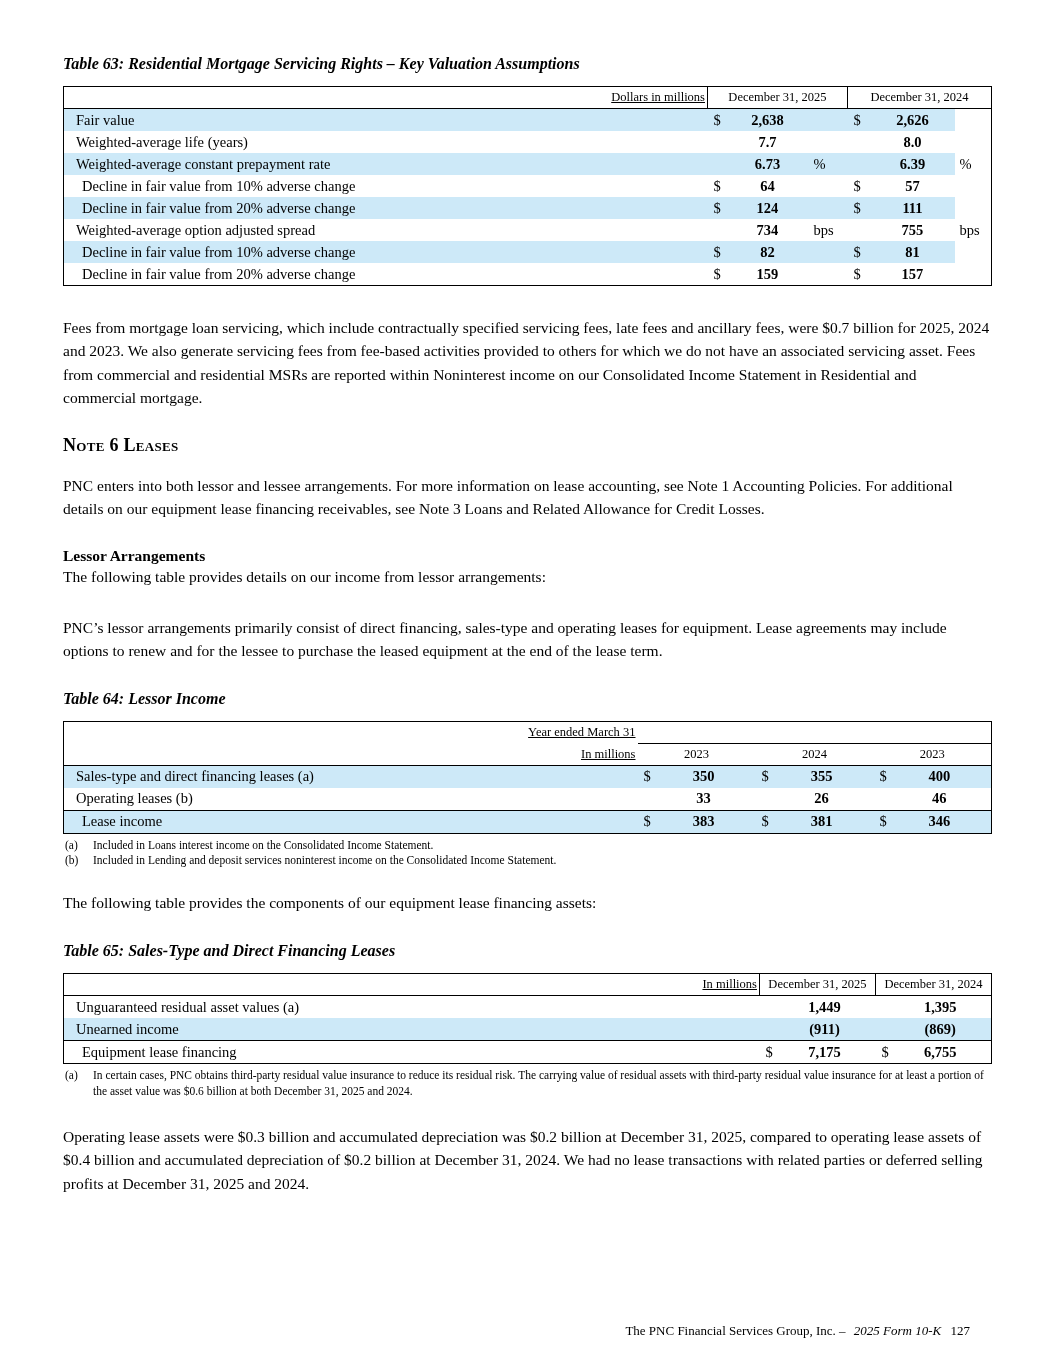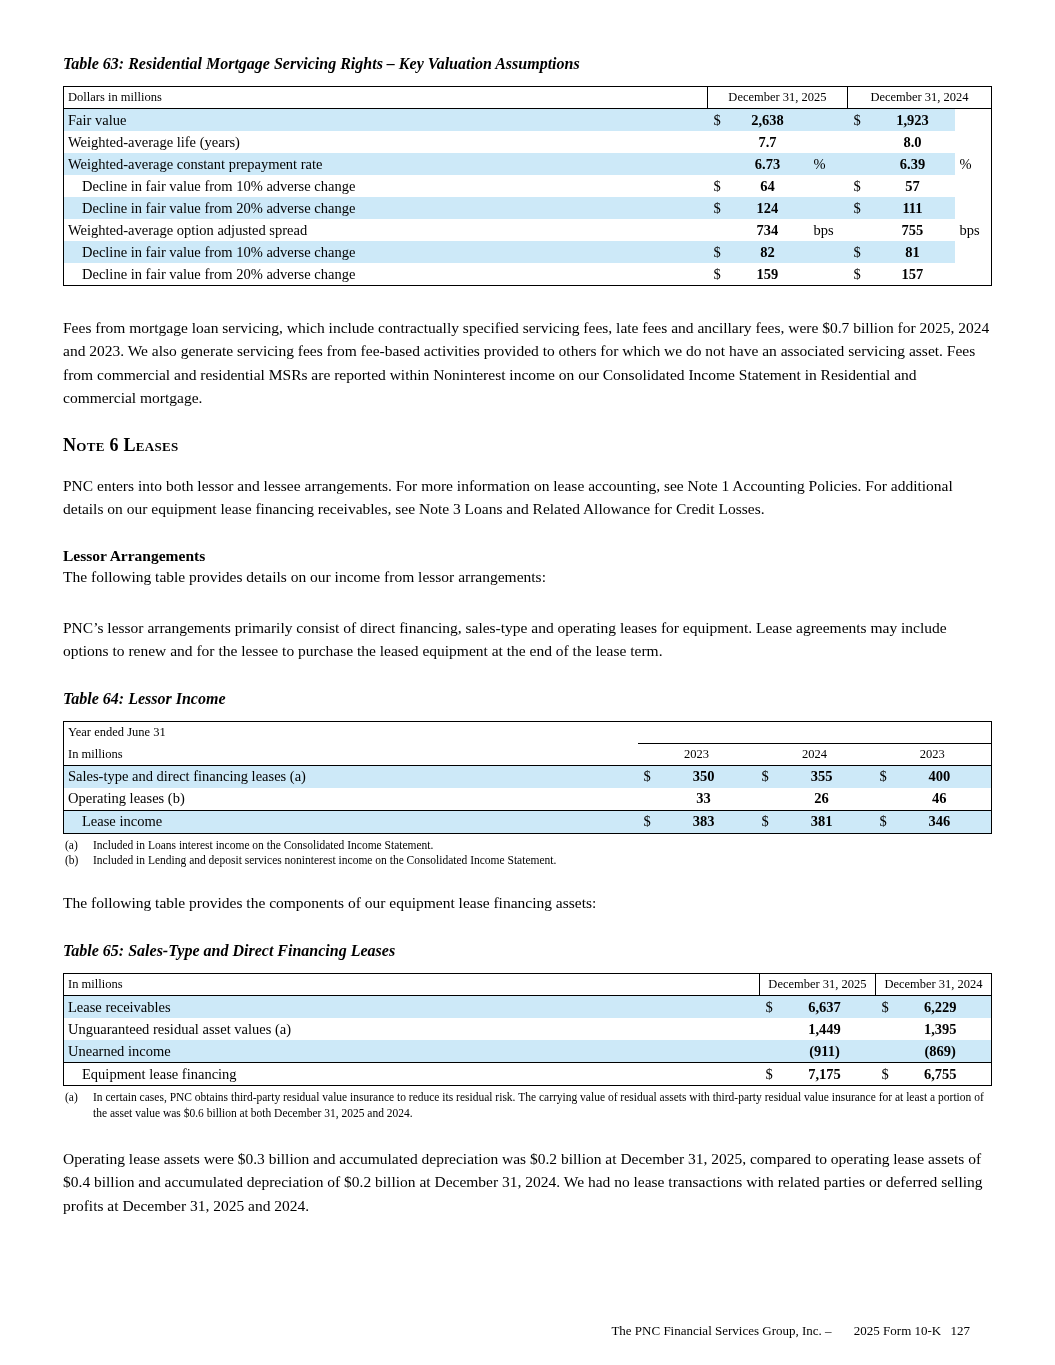--- a/index.html
+++ b/index.html
@@ -16,27 +16,27 @@
   p.body-text { font-size:15.5px; line-height:1.5; }
 
   
   table.fin {
     width:100%; border-collapse:collapse; table-layout:fixed;
     border:1px solid #000; font-size:14.5px;
   }
   table.fin th {
     font-weight:normal; font-size:12.5px; padding:3px 2px; vertical-align:bottom;
   }
-  table.fin th.lbl-h { text-align:left; padding-left:4px; }
+  table.fin th.lbl-h { text-align:right; padding-left:4px;text-decoration:underline; }
   table.fin th.grp { text-align:center; border-left:1px solid #000; }
   table.fin thead tr.underline th { border-bottom:1px solid #000; }
   table.fin th.part-line { border-bottom:1px solid #000; }
   table.fin th.yr { text-align:center; }
   table.fin td { padding:2.5px 0; }
-  table.fin td.lbl { padding-left:4px; }
+  table.fin td.lbl { padding-left:12px; }
   table.fin td.lbl.ind { padding-left:18px; }
   table.fin td.cur { text-align:left; padding-left:6px; }
   table.fin td.val { text-align:center; padding-right:10px;font-weight:bold; }
   table.fin td.unit { text-align:left; padding-left:4px; }
   table.fin tr.hl td { background:var(--hl, #cde9f8); }
   table.t63 tr.hl td:last-child { background:#fff; }
   table.fin tr.total td { border-top:1px solid #000; }
   table.t63 td.val { padding-right:4px; }
 
   .fn-block { margin-top:4px; }
@@ -49,21 +49,21 @@
   }
   .sub-heading { font-weight:bold; font-size:15.5px; }
 
   
   .mb30 { margin-bottom:30px; } .mb26 { margin-bottom:26px; }
   .mb22 { margin-bottom:22px; } .mb18 { margin-bottom:18px; } .mb28 { margin-bottom:28px; }
 
   .page-footer {
     position:absolute; right:85px; bottom:26px; font-size:13px; white-space:nowrap;
   }
-  .page-footer .it { margin-left:19px; }
+  .page-footer .it { font-style:italic; margin-left:5px; }
   .page-footer .pg { font-weight:normal; margin-left:6px; }
 </style>
 </head>
 <body>
 
 <div class="content">
 
   <div class="tbl-title">Table 63: Residential Mortgage Servicing Rights – Key Valuation Assumptions</div>
 
   <table class="fin t63 mb30">
@@ -83,21 +83,21 @@
         <th class="grp" colspan="3">December 31, 2024</th>
       </tr>
     </thead>
     <tbody>
         <tr class="hl">
           <td class="lbl">Fair value</td>
           <td class="cur">$</td>
           <td class="val">2,638</td>
           <td class="unit"></td>
           <td class="cur">$</td>
-          <td class="val">1,923</td>
+          <td class="val">2,626</td>
           <td class="unit"></td>
         </tr>
         <tr>
           <td class="lbl">Weighted-average life (years)</td>
           <td class="cur"></td>
           <td class="val">7.7</td>
           <td class="unit"></td>
           <td class="cur"></td>
           <td class="val">8.0</td>
           <td class="unit"></td>
@@ -176,21 +176,21 @@
       <col>
         <col style="width:24px">
         <col style="width:94px">
       <col style="width:24px">
         <col style="width:94px">
       <col style="width:24px">
         <col style="width:94px">
     </colgroup>
     <thead>
       <tr>
-        <th class="lbl-h">Year ended June 31</th>
+        <th class="lbl-h">Year ended March 31</th>
         <th class="part-line" colspan="6"></th>
       </tr>
       <tr class="underline">
         <th class="lbl-h">In millions</th>
         <th class="yr" colspan="2">2023</th>
         <th class="yr" colspan="2">2024</th>
         <th class="yr" colspan="2">2023</th>
       </tr>
     </thead>
     <tbody>
@@ -248,27 +248,20 @@
         <col style="width:92px">
     </colgroup>
     <thead>
       <tr class="underline">
         <th class="lbl-h">In millions</th>
         <th class="grp" colspan="2">December 31, 2025</th>
         <th class="grp" colspan="2">December 31, 2024</th>
       </tr>
     </thead>
     <tbody>
-        <tr class="hl">
-          <td class="lbl">Lease receivables</td>
-          <td class="cur">$</td>
-          <td class="val">6,637</td>
-          <td class="cur">$</td>
-          <td class="val">6,229</td>
-        </tr>
         <tr>
           <td class="lbl">Unguaranteed residual asset values (a)</td>
           <td class="cur"></td>
           <td class="val">1,449</td>
           <td class="cur"></td>
           <td class="val">1,395</td>
         </tr>
         <tr class="hl">
           <td class="lbl">Unearned income</td>
           <td class="cur"></td>

